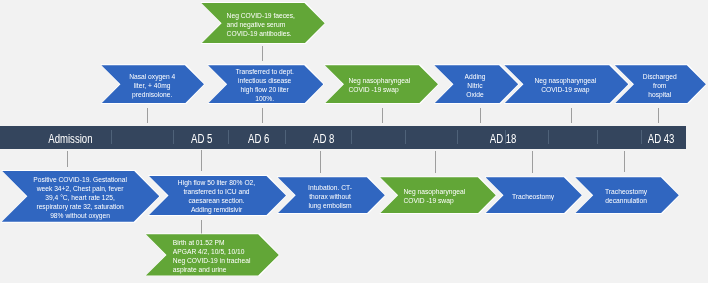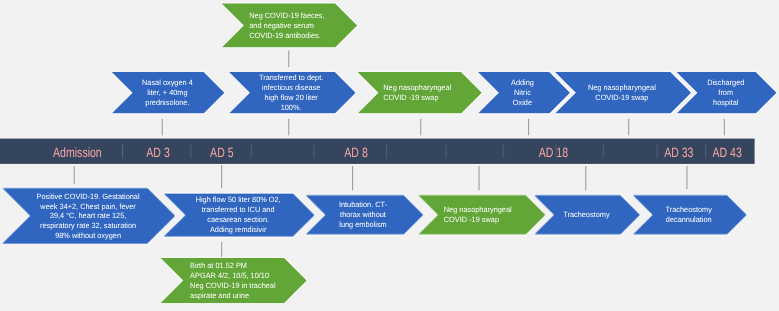--- a/index.html
+++ b/index.html
@@ -13,21 +13,21 @@
   #stage { position:relative; width:708px; height:283px; }
 
   
   .conn { position:absolute; width:1px; background:#9e9e9e; }
 
   
   .tl-bar { position:absolute; left:0; top:126px; width:685.6px; height:23px;
             background:#34455D; }
   .tl-seg { position:absolute; top:0; height:23px;
             display:flex; align-items:center; justify-content:center;
-            color:#fca5a5; font-size:12.3px; white-space:nowrap; }
+            color:#ffffff; font-size:12.3px; white-space:nowrap; }
   .tl-seg > span { display:inline-block; transform:scaleX(0.78) translateY(0.6px) translateZ(0); }
   .tl-div { position:absolute; top:4.2px; width:1px; height:14.3px; background:#4f6279; }
 
   
   .chev { position:absolute; box-sizing:border-box;
           display:flex; align-items:center; justify-content:center; }
   .chev > .txt { color:#FFFFFF; text-align:center; white-space:pre-line;
                  font-size:7px; line-height:9.05px; display:inline-block;
                  transform:scaleX(0.955) translate(-1px,0.6px) translateZ(0); }
   .chev.green > .txt { text-align:left; transform:scaleX(0.955) translate(0px,0.6px) translateZ(0); }
@@ -99,34 +99,31 @@
     <div class="chev blue" style="left: 614.9px; top: 65.2px; width: 91px; height: 38.2px; clip-path: polygon(0px 0px, 71.9px 0px, 91px 19.1px, 71.9px 38.2px, 0px 38.2px, 19.1px 19.1px);">
     <span class="txt">Discharged
 from
 hospital</span>
   </div>
 
   <div class="tl-bar">
     <div class="tl-seg" style="left:10.00px;width:120px">
       <span>Admission</span>
       </div>
-    <div class="tl-seg" style="left:83.20px;width:120px">
-      <span>AD 3</span>
-      </div>
     <div class="tl-seg" style="left:141.75px;width:120px">
       <span>AD 5</span>
+      </div>
+    <div class="tl-seg" style="left:198.75px;width:120px">
+      <span>AD 6</span>
       </div>
     <div class="tl-seg" style="left:263.75px;width:120px">
       <span>AD 8</span>
       </div>
     <div class="tl-seg" style="left:443px;width:120px">
       <span>AD 18</span>
-      </div>
-    <div class="tl-seg" style="left:556.95px;width:120px">
-      <span>AD 33</span>
       </div>
     <div class="tl-seg" style="left:601.35px;width:120px">
       <span>AD 43</span>
       </div>
 
     <div class="tl-div" style="left:110.6px"></div>
     <div class="tl-div" style="left:172.7px"></div>
     <div class="tl-div" style="left:227.6px"></div>
     <div class="tl-div" style="left:284.6px"></div>
     <div class="tl-div" style="left:350.5px"></div>

